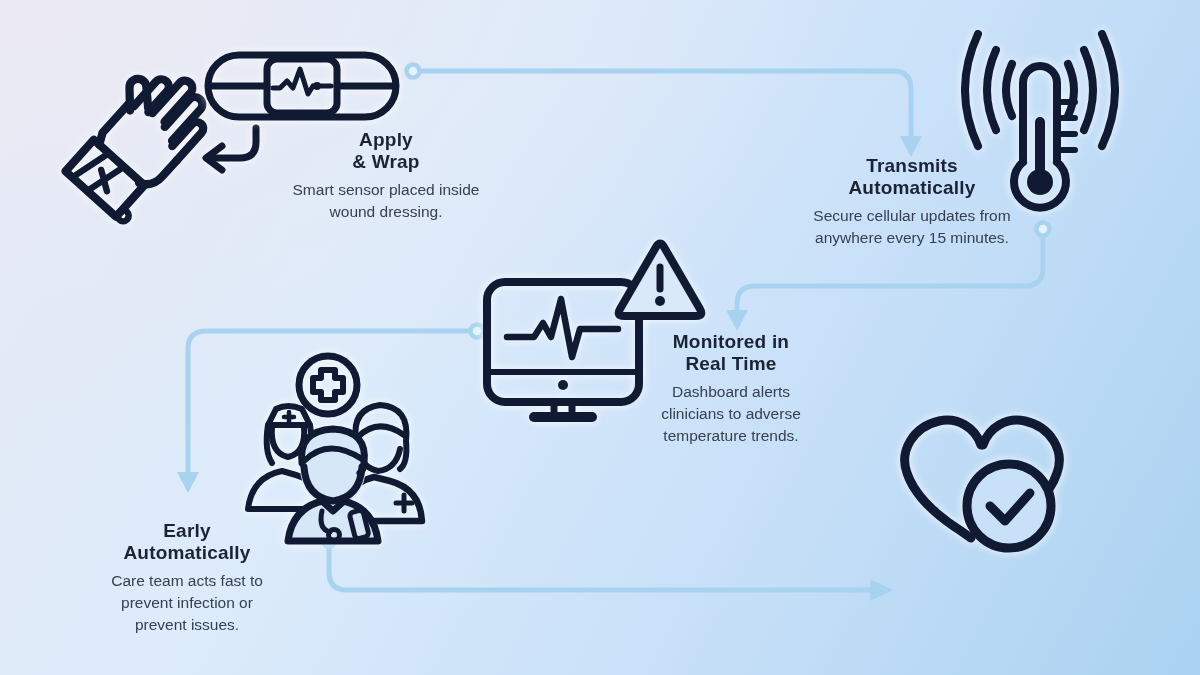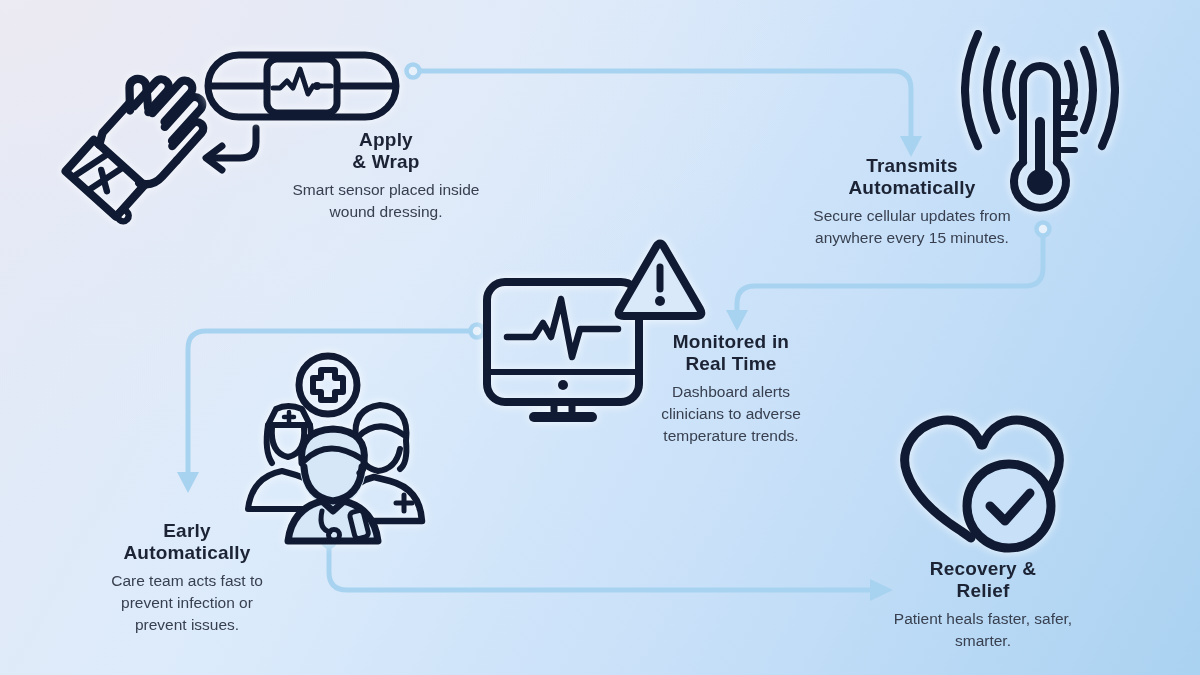--- a/index.html
+++ b/index.html
@@ -216,21 +216,14 @@
   </div>
 
   <div class="step s4">
     <h3 class="title">
         <span>Early</span>
         <span>Automatically</span>
       </h3>
     <p class="desc">Care team acts fast to prevent infection or prevent issues.</p>
   </div>
 
-  <div class="step s5">
-    <h3 class="title">
-        <span>Recovery &amp;</span>
-        <span>Relief</span>
-      </h3>
-    <p class="desc">Patient heals faster, safer, smarter.</p>
-  </div>
 
 </div>
 
 </body></html>

